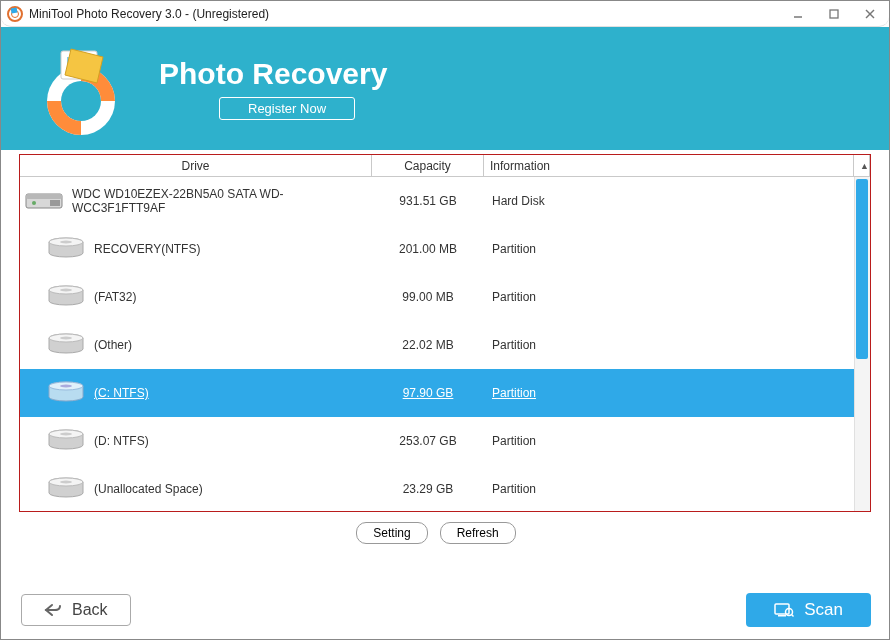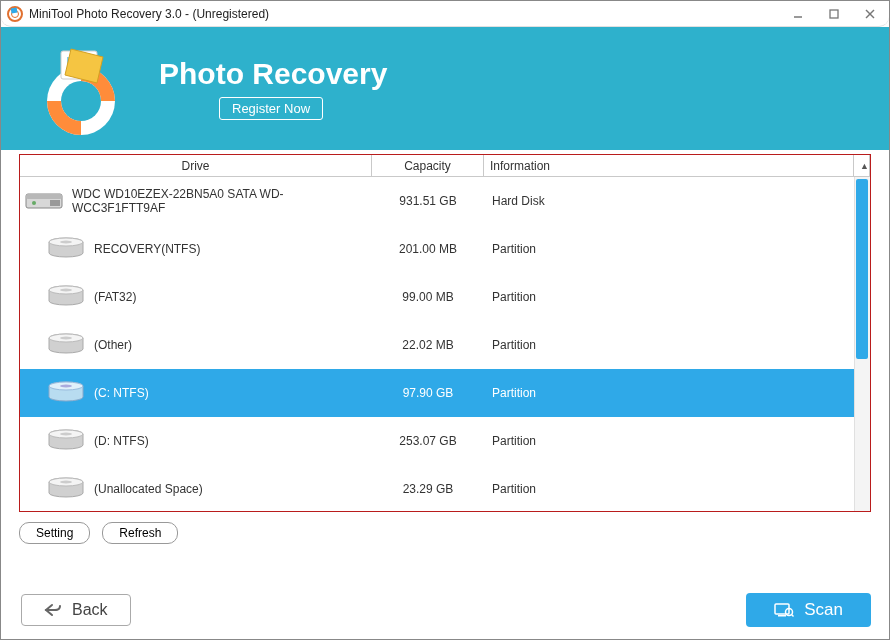--- a/index.html
+++ b/index.html
@@ -11,49 +11,49 @@
 .titlebar .app-icon { width: 16px; height: 16px; margin-right: 6px; }
 .titlebar .title-text { font-size: 12px; color: #222; flex: 1; }
 .titlebar .win-controls { display: flex; gap: 10px; }
 .titlebar .win-btn { width: 26px; height: 20px; display: flex; align-items: center; justify-content: center; cursor: pointer; color:#666; }
 
 
 .header { background: #2eb1cc; height: 123px; position: relative; display:flex; align-items:center; padding-left:30px; }
 .header .lifebuoy { width: 100px; height: 100px; margin-right: 28px; }
 .header .title-block { display:flex; flex-direction:column; align-items:flex-start; }
 .header h1 { color: #fff; font-size: 30px; font-weight: 600; margin-bottom: 6px; }
-.header .register-btn { border: 1.5px solid #fff; background: transparent; color: #fff; font-size: 13px; padding: 3px 12px; border-radius: 3px; cursor: pointer; margin-left: 60px; }
+.header .register-btn { border: 1.5px solid #fff; background: transparent; color: #fff; font-size: 13px; padding: 3px 28px; border-radius: 3px; cursor: pointer; margin-left: 60px; }
 
 
 .content { padding: 0 18px; }
 .grid { border: 1px solid #b91c1c; height: 358px; display:flex; flex-direction:column; position:relative; }
 .grid-header { display:flex; height: 22px; background: #fff; border-bottom: 1px solid #c9c9c9; font-size:12px; color:#333; }
 .grid-header .col { border-right: 1px solid #c9c9c9; display:flex; align-items:center; padding-left:6px; }
 .col-drive { width: 352px; justify-content:center !important; padding-left:0 !important; }
 .col-capacity { width: 112px; justify-content:center !important; padding-left:0 !important; }
 .col-info { flex:1; }
 .col-scroll { width: 16px; border-right:none; display:flex; align-items:center; justify-content:center; }
 .up-caret { font-size:9px; color:#555; }
 
 .grid-body { flex:1; overflow:hidden; position:relative; }
 .row { display:flex; align-items:center; height: 48px; font-size: 12px; color:#333; cursor:pointer; }
 .row .drive-name { width: 352px; display:flex; align-items:center; padding-left:4px; }
 .row .drive-capacity { width: 112px; text-align:center; }
 .row .drive-info { flex:1; padding-left:8px; }
-.row.selected { background:#2fa9e8; color:#fff; }
+.row.selected { background:#2fa9e8; color:#fff;text-decoration:underline; }
 .row.selected .drive-info, .row.selected .drive-capacity, .row.selected .drive-name { color:#fff; }
 
 .hd-icon { width:40px; height:24px; margin-right:8px; }
 .part-icon { width:40px; height:22px; margin-right:8px; margin-left:22px; }
 
 .scrollbar-track { position:absolute; right:0; top:0; width:16px; height:100%; background:#f4f4f4; border-left:1px solid #e0e0e0; }
 .scrollbar-thumb { position:absolute; right:2px; top:2px; width:12px; height:180px; background:#2fa9e8; border-radius:2px; }
 
 
-.list-buttons { display:flex; justify-content:flex-start; gap:12px; padding: 10px 18px 0 0; }
+.list-buttons { display:flex; justify-content:center; gap:12px; padding: 10px 18px 0 0; }
 .btn-small { border:1px solid #999; background:#fff; border-radius: 10px; font-size:12px; padding:3px 16px; cursor:pointer; }
 
 
 .footer { position:absolute; bottom:12px; left:20px; right:18px; display:flex; justify-content:space-between; align-items:center; }
 .btn-back { border:1px solid #aaa; background:#fff; border-radius:4px; font-size:16px; padding:6px 22px; cursor:pointer; display:flex; align-items:center; gap:10px; color:#444; }
 .btn-scan { border:none; background:#2fa9e8; color:#fff; border-radius:4px; font-size:17px; padding:7px 28px; cursor:pointer; display:flex; align-items:center; gap:10px; }
 </style>
 </head>
 <body>
 

